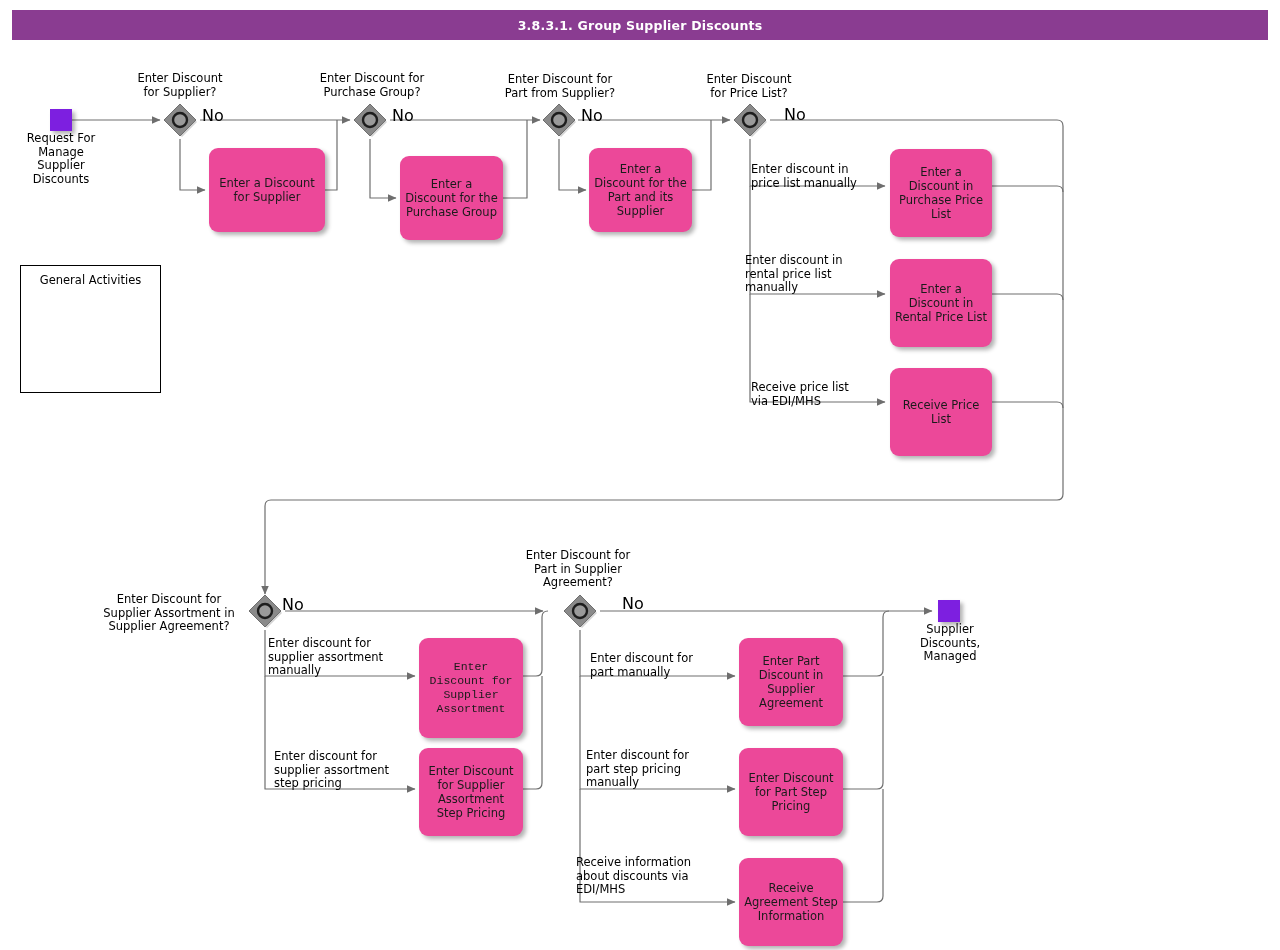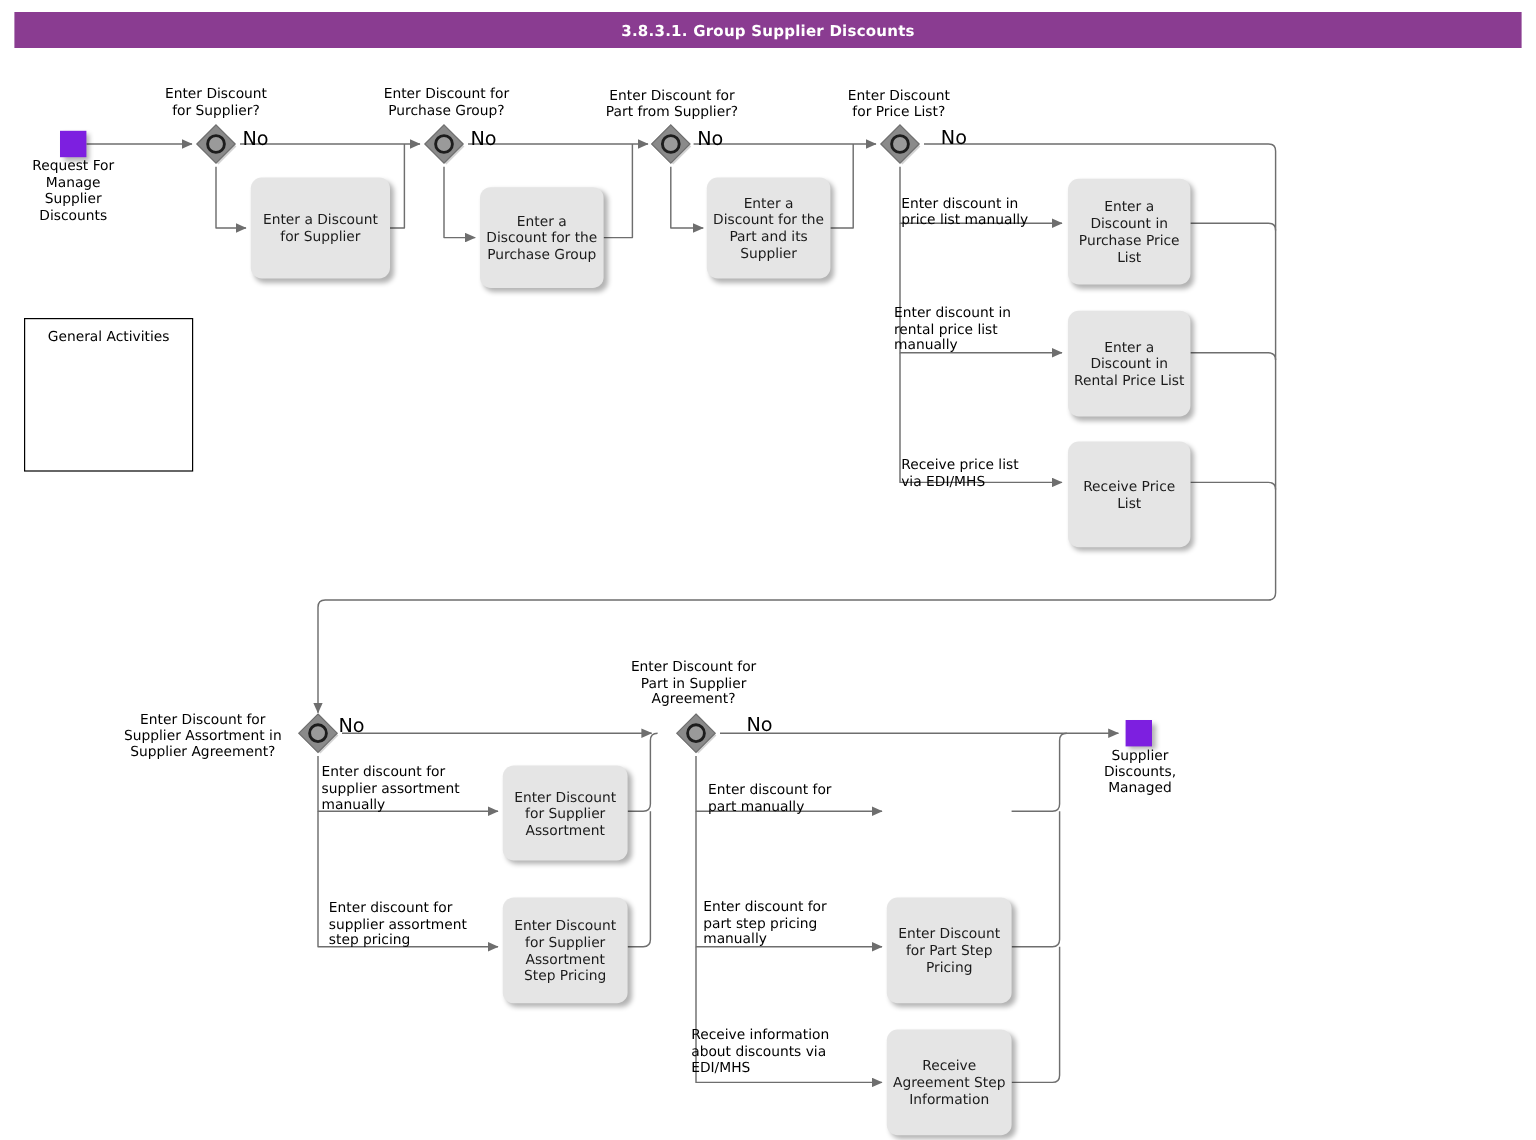--- a/index.html
+++ b/index.html
@@ -20,21 +20,21 @@
     letter-spacing:.2px;
   }
 
   
   #wires{position:absolute;left:0;top:0;width:1280px;height:950px;}
 
   
   .node{position:absolute;}
 
   .task{
-    background:#e5e5e5;border-radius:9px;
+    background:#ec4899;border-radius:9px;
     box-shadow:3px 3px 4px rgba(0,0,0,.30);
     display:flex;align-items:center;justify-content:center;
     text-align:center;color:#1b1b1b;font-size:11.5px;line-height:14px;
     padding:2px 4px;box-sizing:border-box;
   }
 
   .event{
     width:22px;height:22px;background:#7D1FE0;
     box-shadow:3px 3px 4px rgba(0,0,0,.30);
   }
@@ -213,27 +213,31 @@
   <div class="node task" style="left:890px;top:149px;width:102px;height:88px;">Enter a
 Discount in
 Purchase Price
 List</div>
   <div class="node task" style="left:890px;top:259px;width:102px;height:88px;">Enter a Discount
 in Rental Price
 List</div>
   <div class="node task" style="left:890px;top:368px;width:102px;height:88px;">Receive Price
 List</div>
 
-  <div class="node task" style="left:419px;top:638px;width:104px;height:79px;">Enter Discount
+  <div class="node task" style="left:419px;top:638px;width:104px;height:100px;font-family:Liberation Mono, monospace;">Enter Discount
 for Supplier
 Assortment</div>
   <div class="node task" style="left:419px;top:748px;width:104px;height:88px;">Enter Discount
 for Supplier
 Assortment Step
 Pricing</div>
+  <div class="node task" style="left:739px;top:638px;width:104px;height:88px;">Enter Part
+Discount in
+Supplier
+Agreement</div>
   <div class="node task" style="left:739px;top:748px;width:104px;height:88px;">Enter Discount
 for Part Step
 Pricing</div>
   <div class="node task" style="left:739px;top:858px;width:104px;height:88px;">Receive
 Agreement Step
 Information</div>
 
   <div class="edge-label" style="left:751px;top:163px;width:128px;">Enter discount in
 price list manually</div>
   <div class="edge-label" style="left:745px;top:254px;width:128px;">Enter discount in

